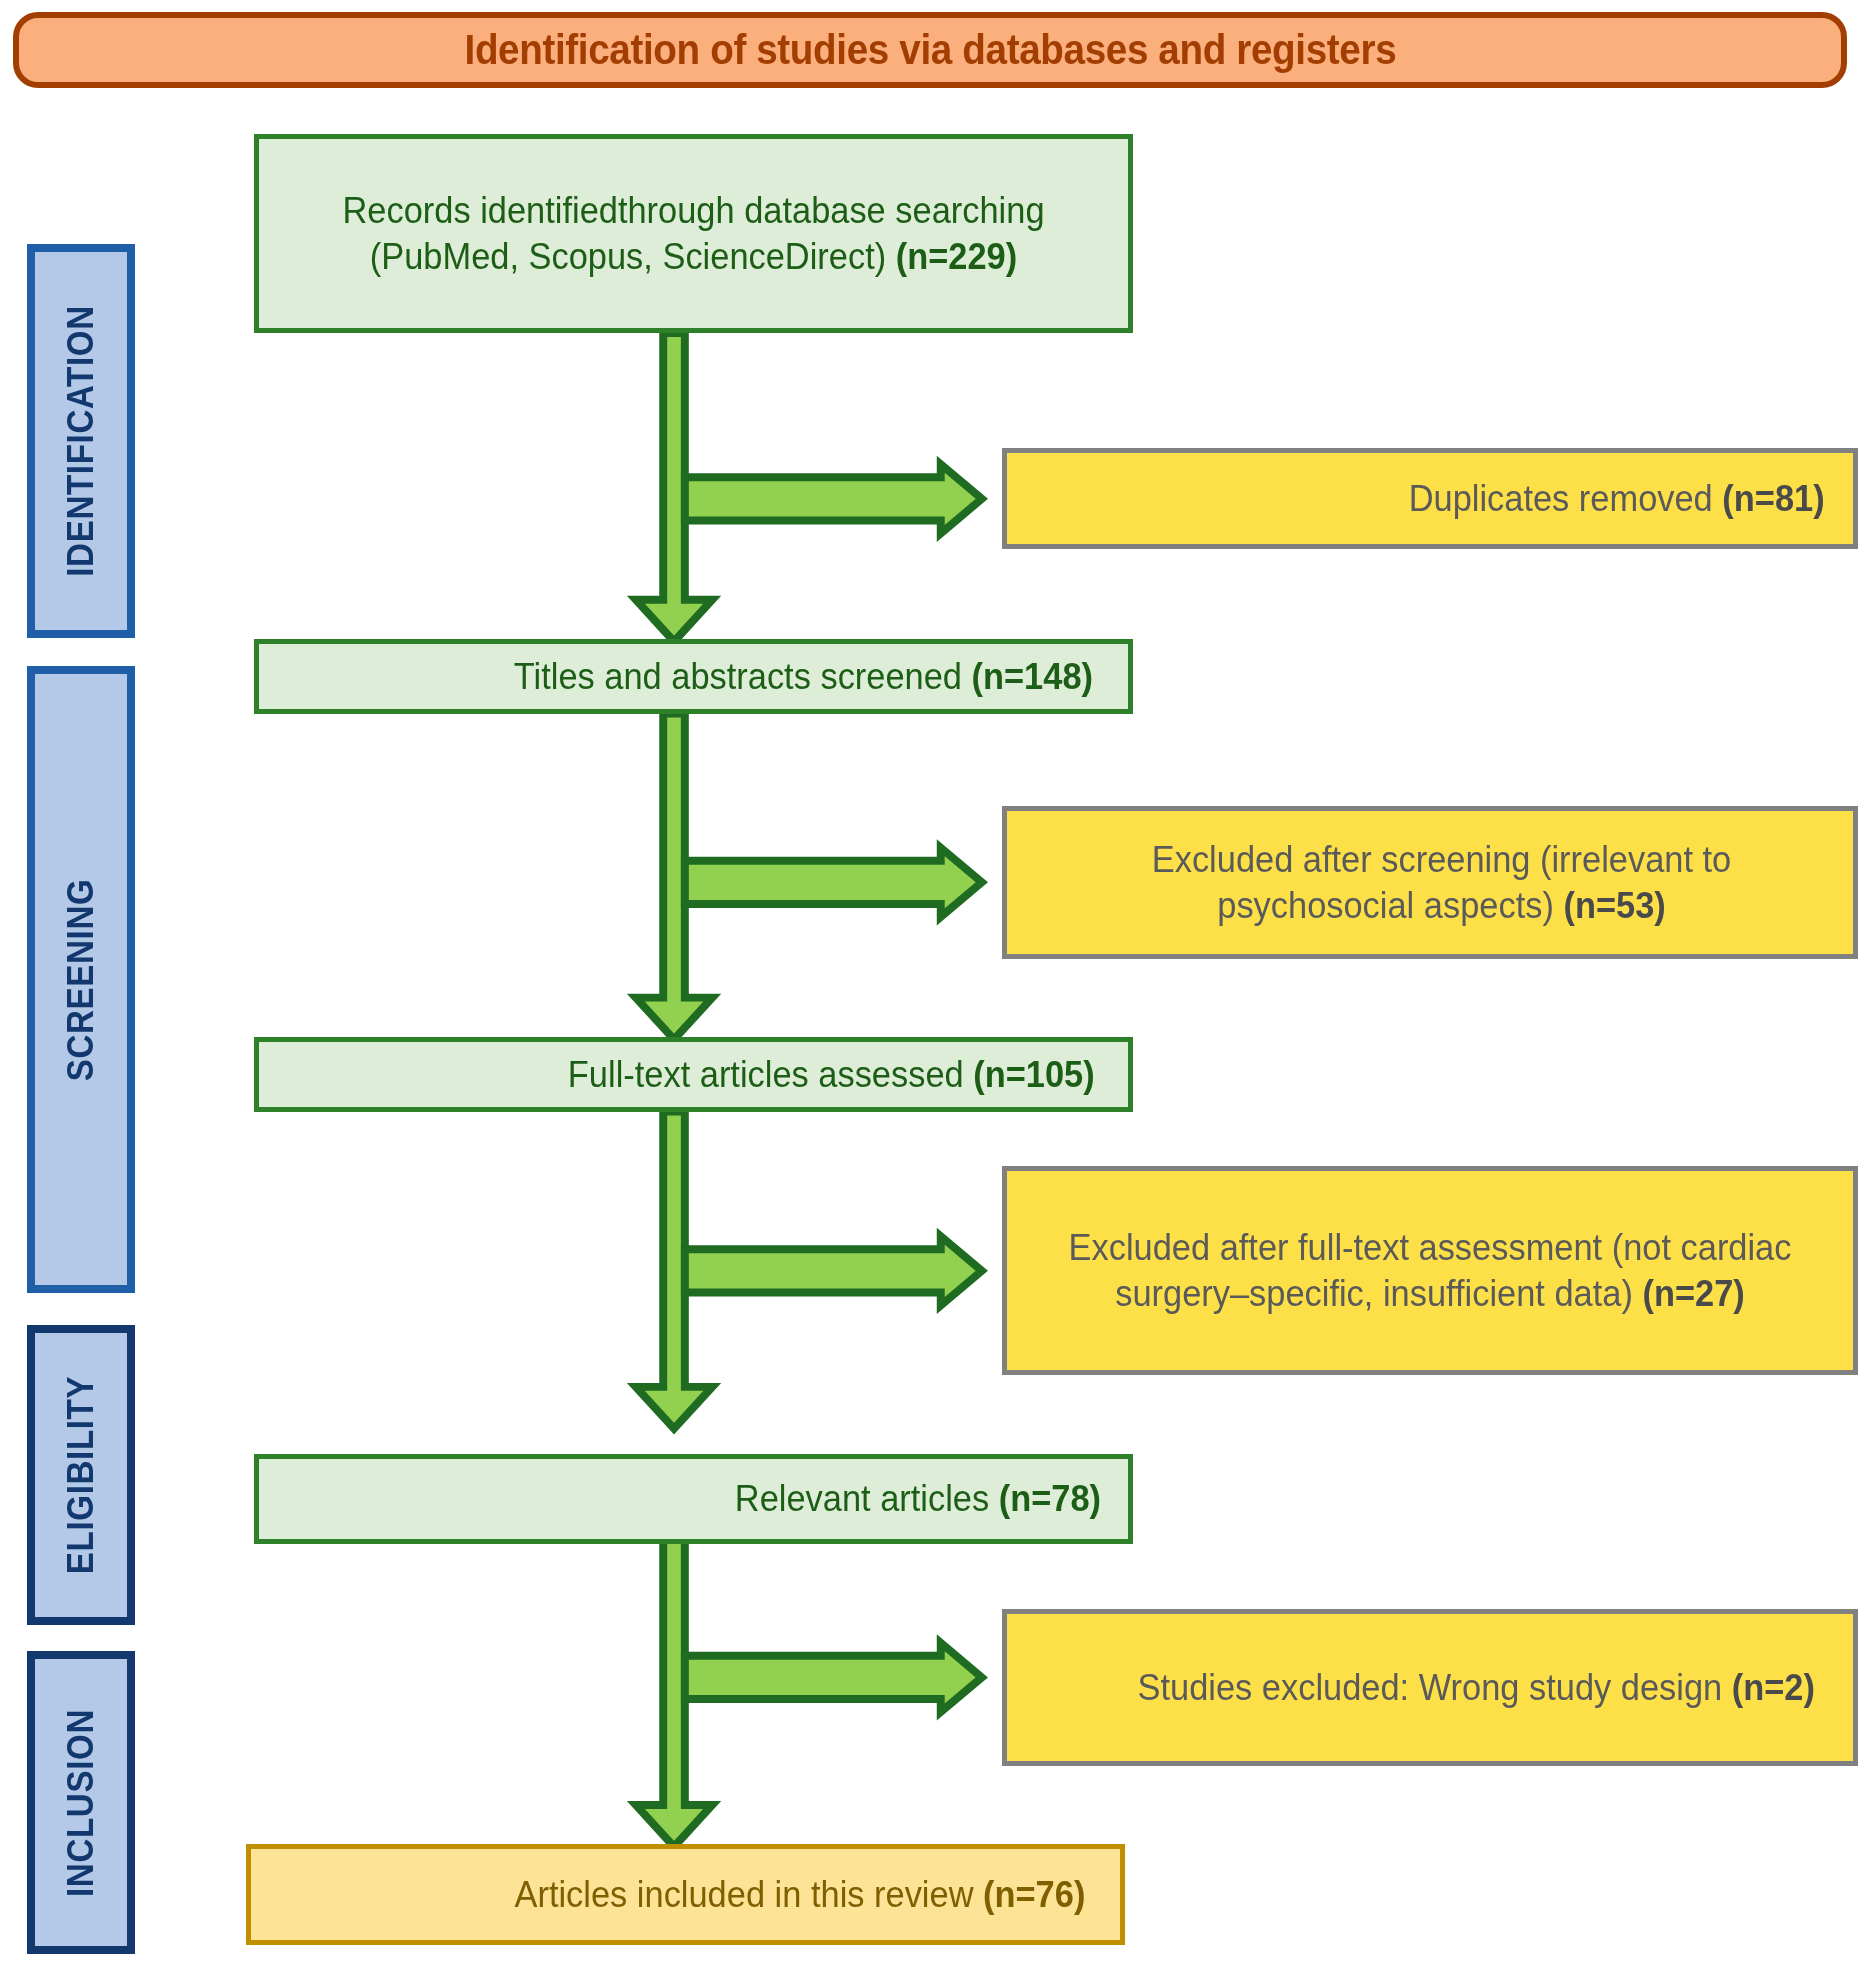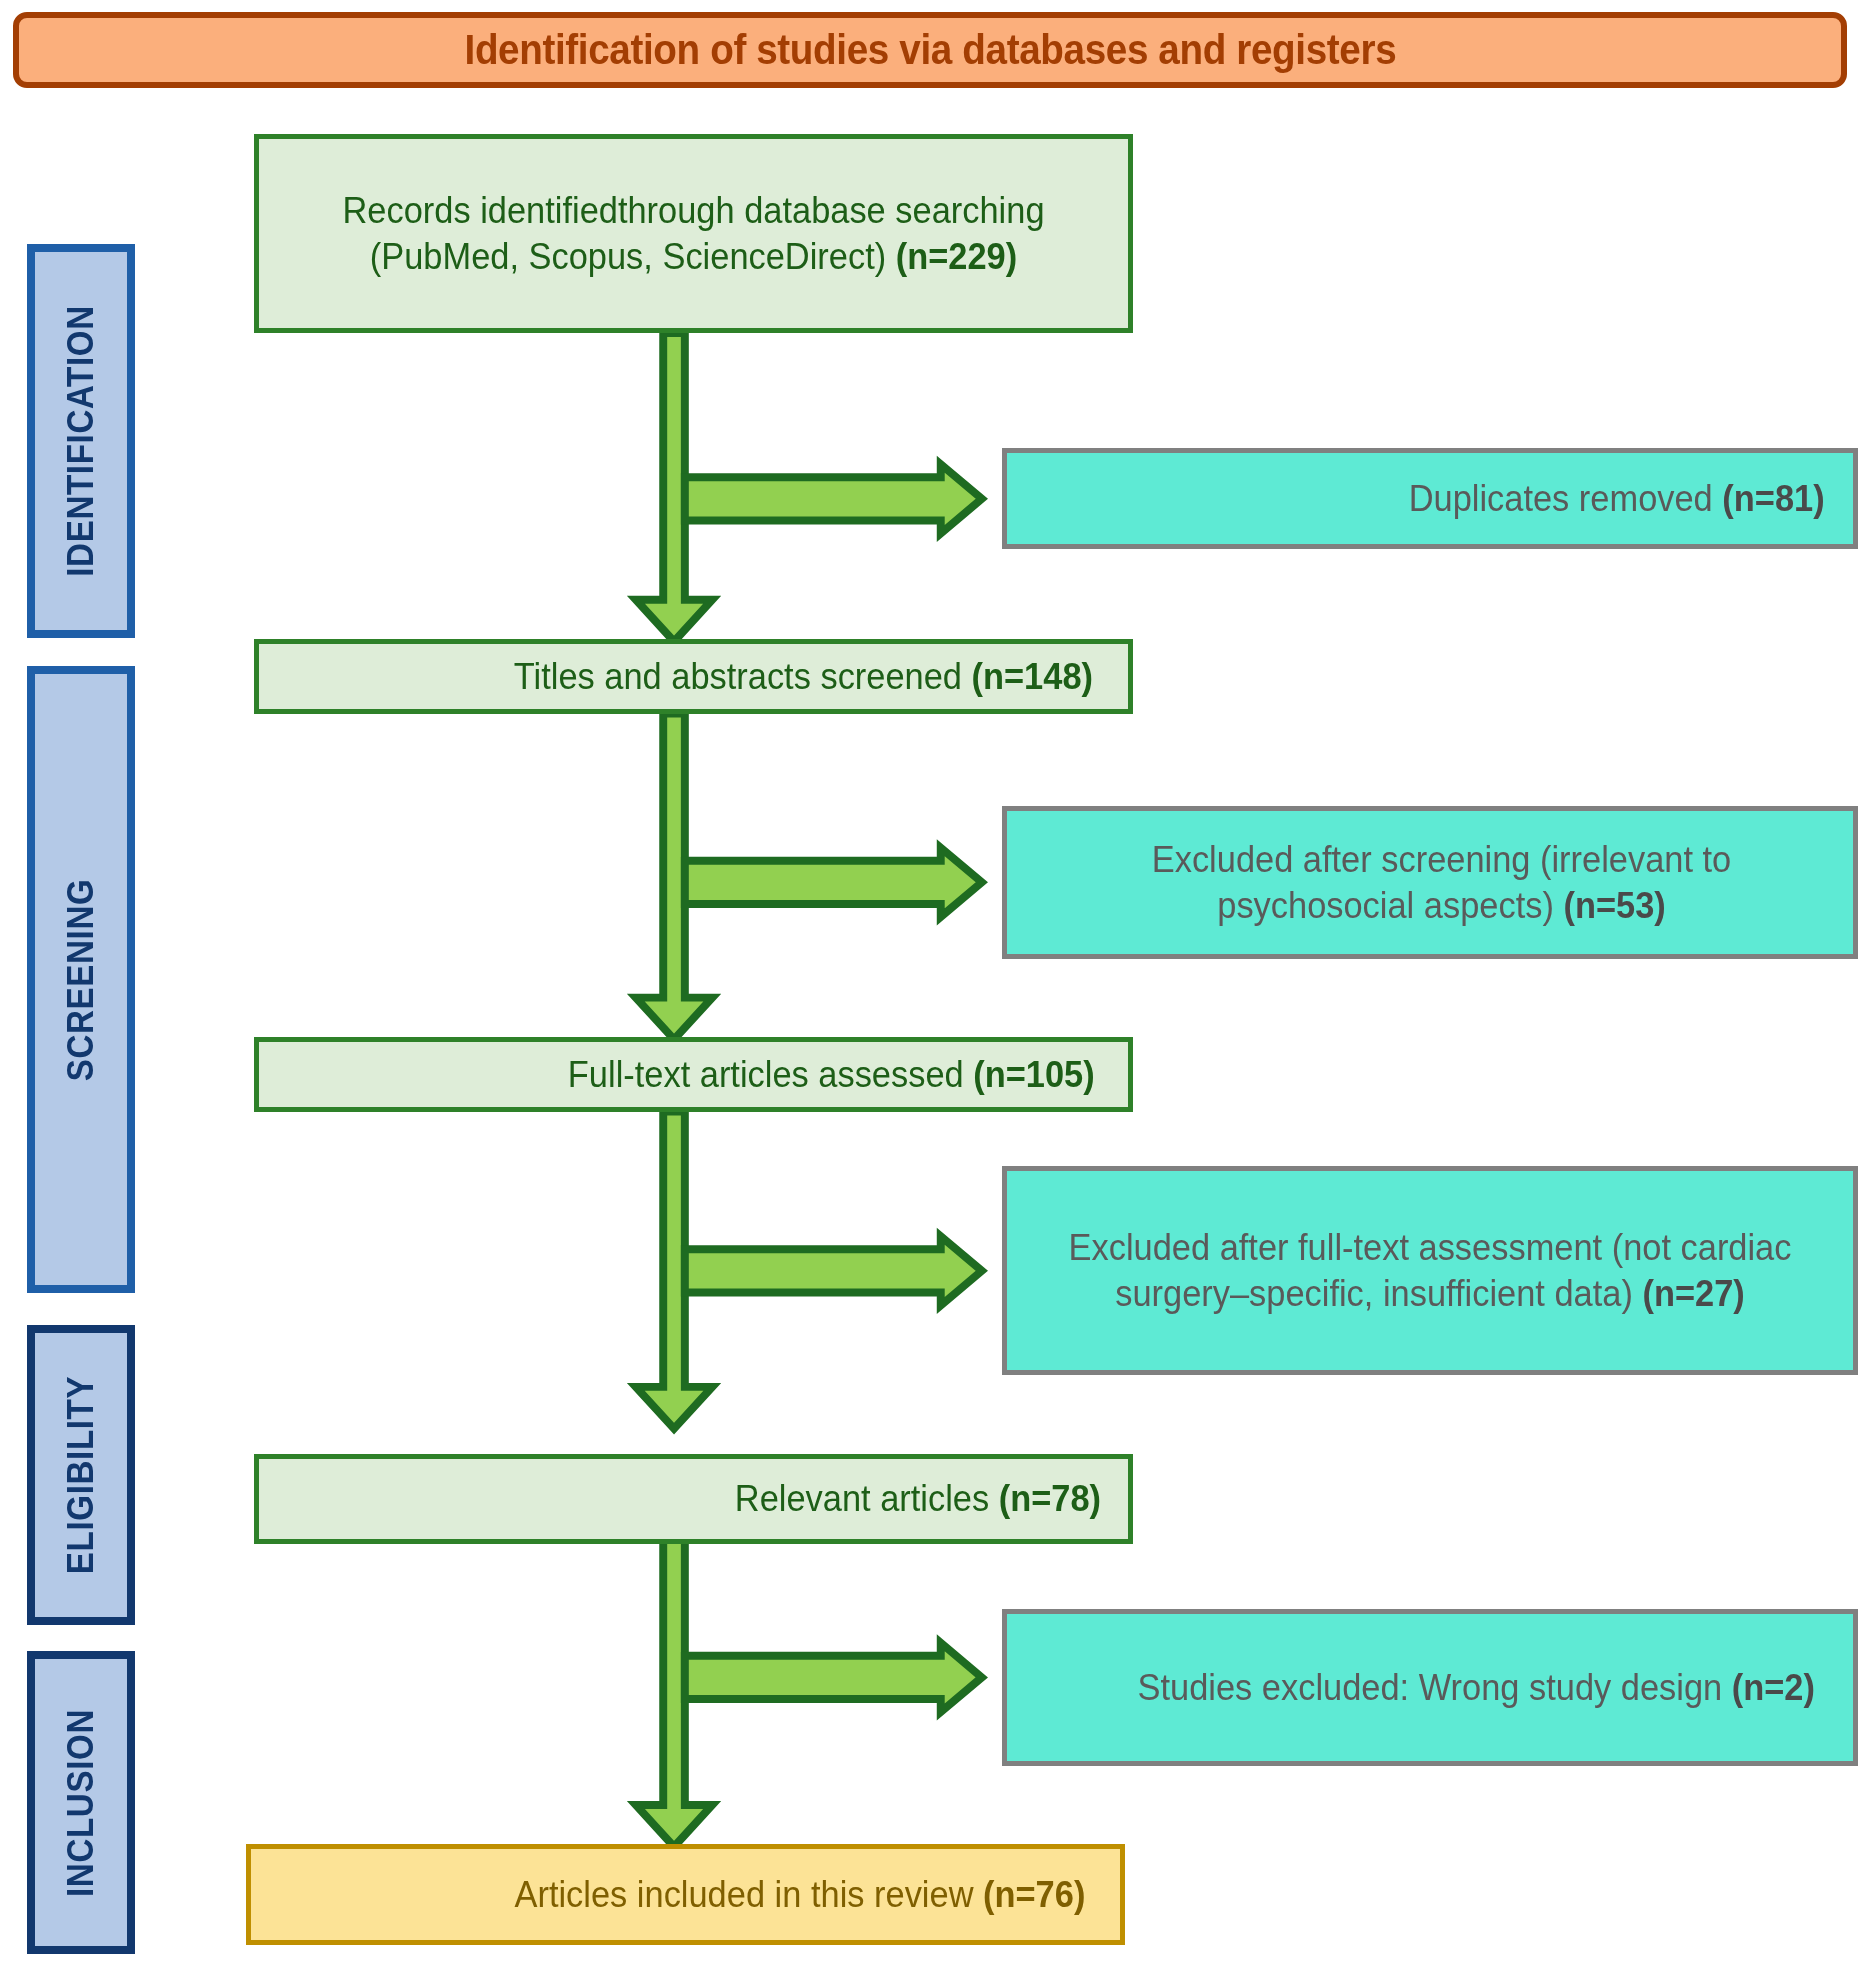--- a/index.html
+++ b/index.html
@@ -4,21 +4,21 @@
 <style>
   html,body{margin:0;padding:0;background:#ffffff;}
   body{width:1875px;height:1965px;position:relative;overflow:hidden;
        font-family:"Liberation Sans", sans-serif;}
 
   .stage{position:absolute;left:0;top:0;width:1875px;height:1965px;}
 
   
   .header-band{
     position:absolute;left:13px;top:11.5px;width:1834px;height:76px;
-    background:#FBAF7C;border:6.5px solid #A33E03;border-radius:14px;
+    background:#FBAF7C;border:6.5px solid #A33E03;border-radius:25px;
     box-sizing:border-box;display:flex;align-items:center;justify-content:center;
   }
   .header-band .htext{
     color:#A33E03;font-weight:bold;font-size:42px;letter-spacing:-0.4px;
     transform:scaleX(0.92);white-space:nowrap;
   }
 
   
   .stage-box{
     position:absolute;left:27px;width:108px;
@@ -47,21 +47,21 @@
   .box .btext b{font-weight:bold;}
 
   .box-green{
     left:254px;width:879px;
     background:#DEEDD8;border:5.8px solid #2E8129;
   }
   .box-green .btext{color:#1D5E17;}
 
   .box-gray{
     left:1002px;width:856px;
-    background:#5eead4;border:5.8px solid #808080;
+    background:#fde047;border:5.8px solid #808080;
   }
   .box-gray .btext{color:#5A5A5A;}
   .box-gray .btext b{color:#4A4A4A;}
 
   .box-yellow{
     left:246px;width:879px;
     background:#FCE396;border:5.8px solid #BF8F00;
   }
   .box-yellow .btext{color:#7F5F00;}
 

